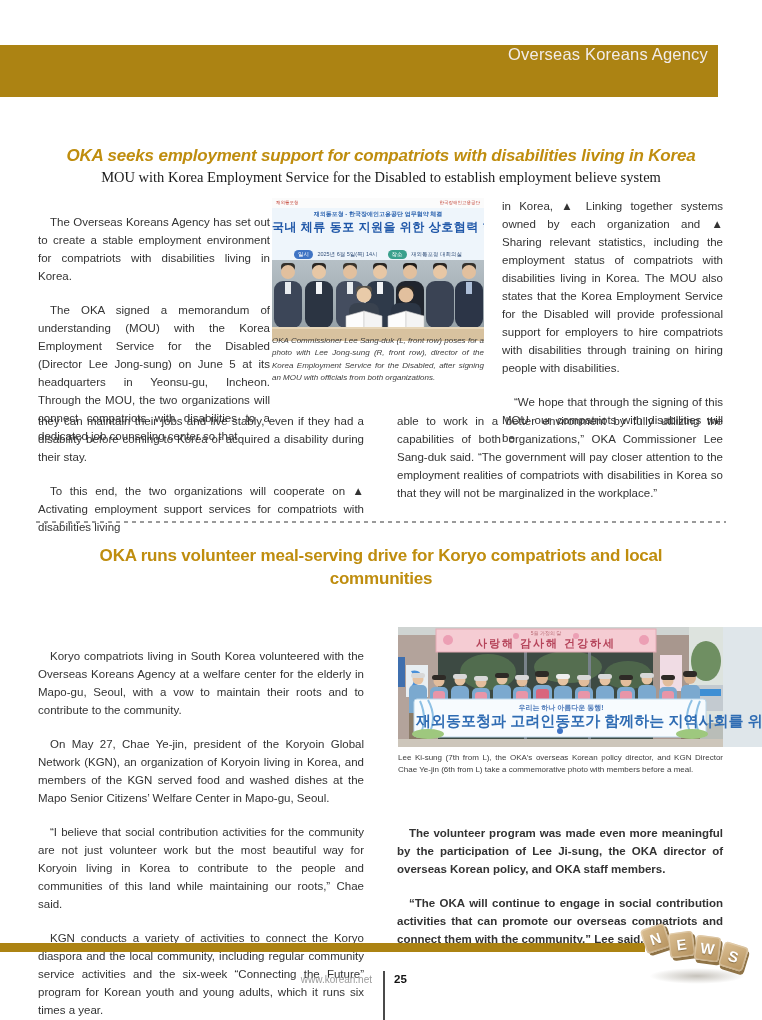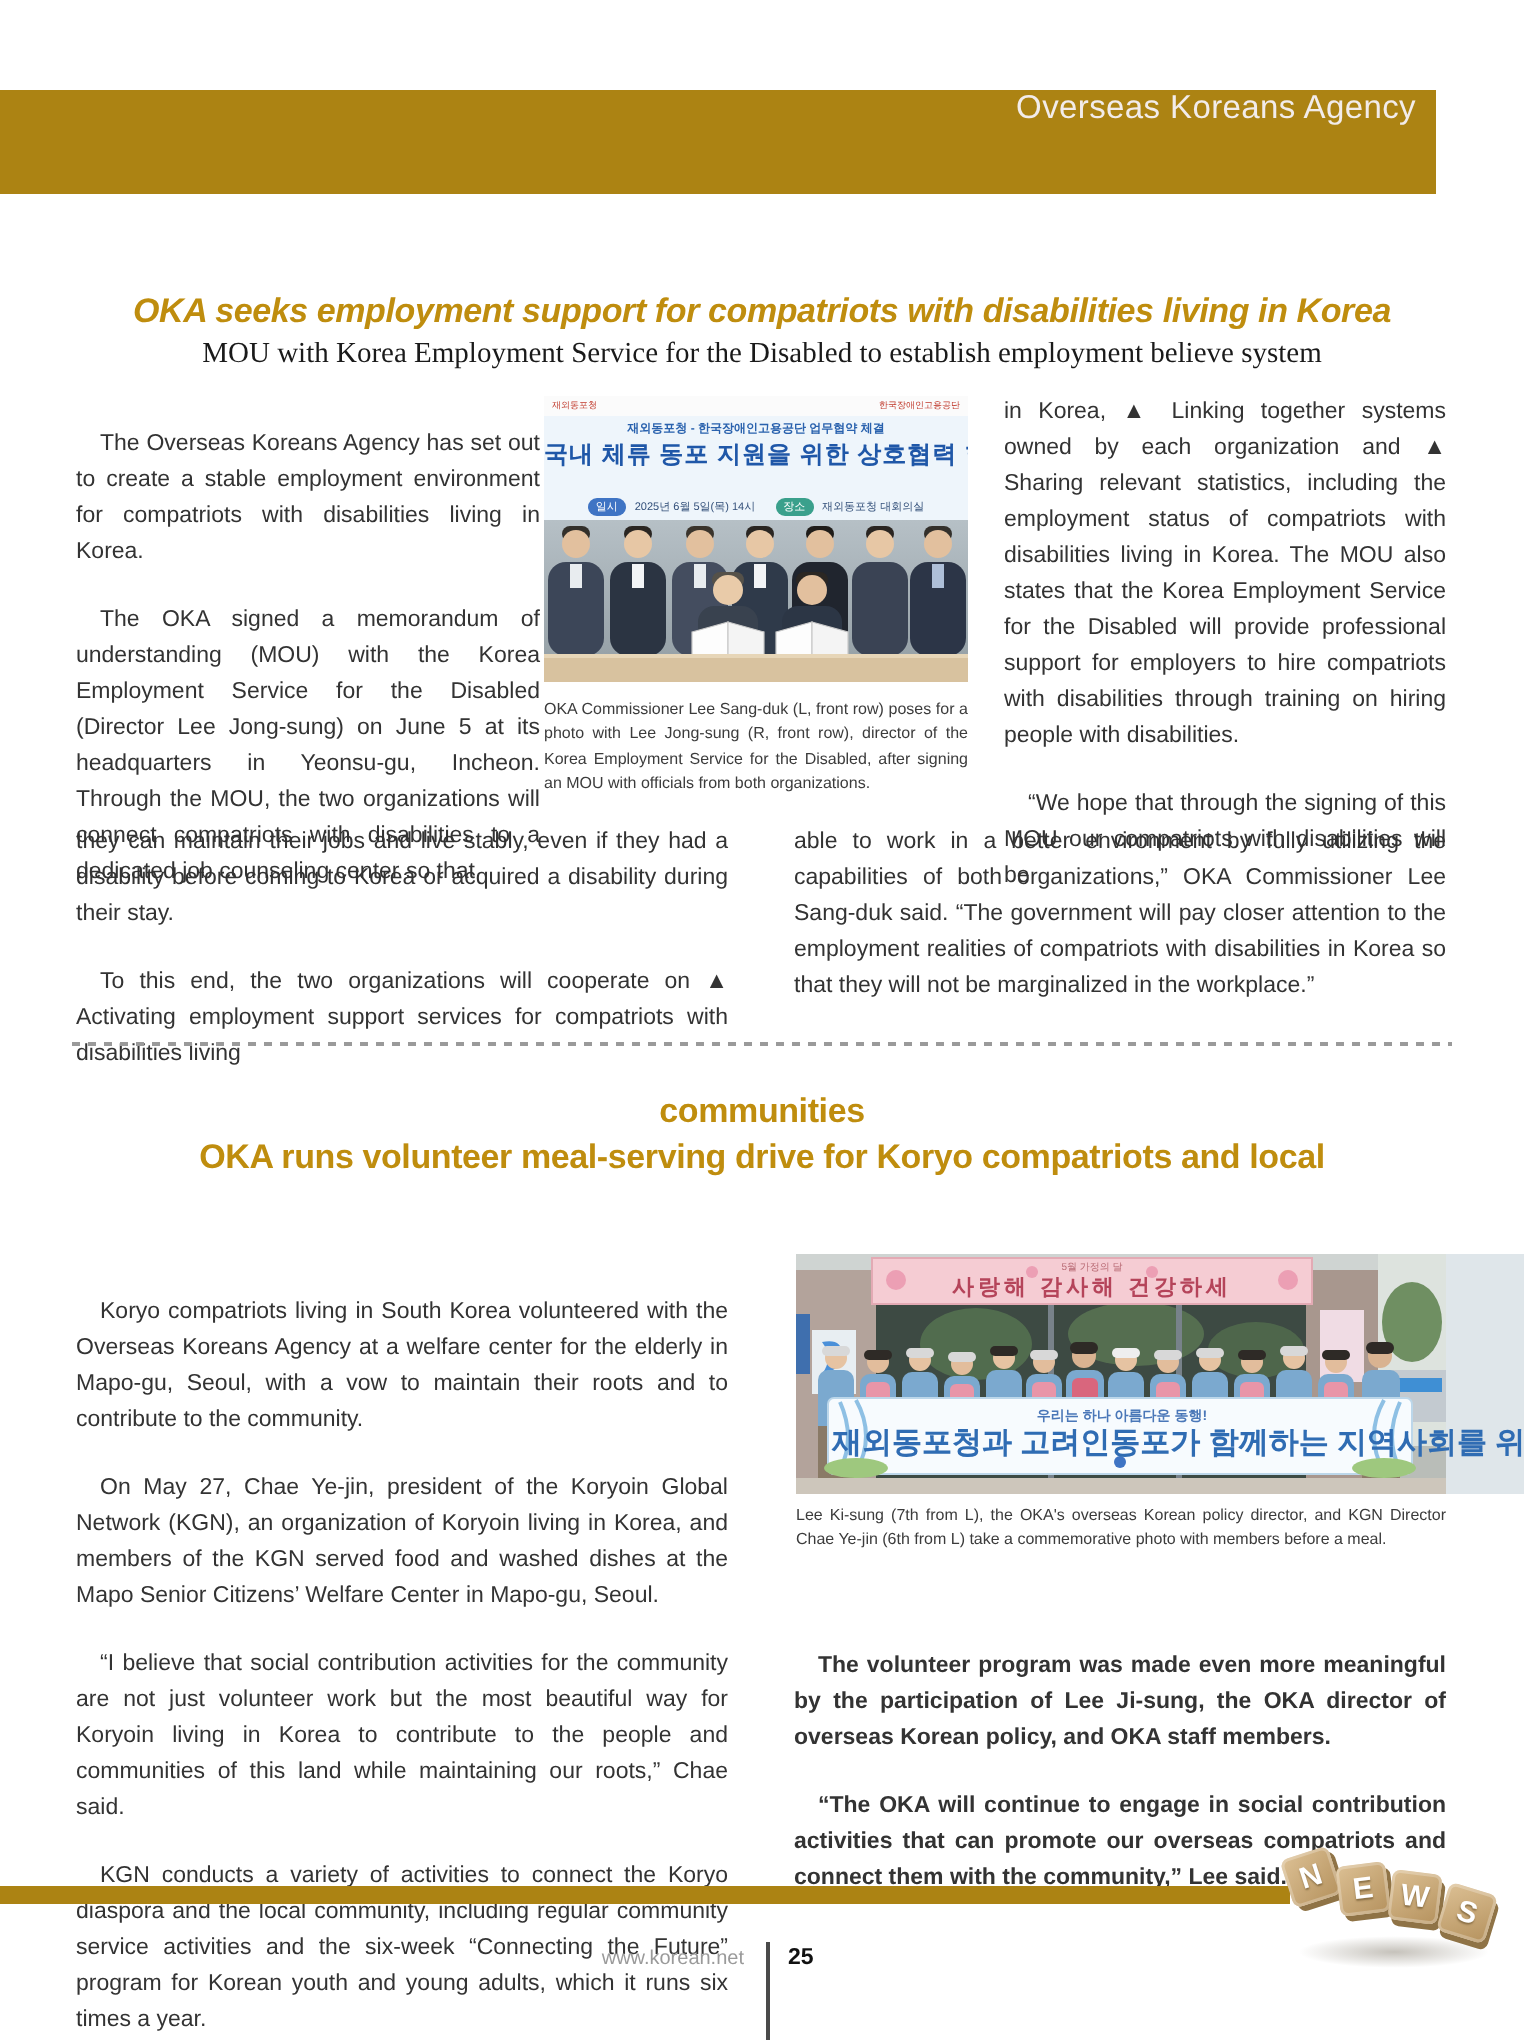--- a/index.html
+++ b/index.html
@@ -166,41 +166,41 @@
     <div class="ph-text p1-logo" style="right:4px;">한국장애인고용공단</div>
     <div class="ph-text p1-t-small">재외동포청 - 한국장애인고용공단 업무협약 체결</div>
     <div class="ph-text p1-t-large">국내 체류 동포 지원을 위한 상호협력 협약 체결식</div>
     <div class="p1-badges">
       <span><span class="pill pill-blue">일시</span>
             <span class="pill-txt">2025년 6월 5일(목) 14시</span></span>
       <span><span class="pill pill-teal">장소</span>
             <span class="pill-txt">재외동포청 대회의실</span></span>
     </div>
   </div>
-  <div class="cap" style="left:272px;top:349px;width:212px;">OKA Commissioner Lee Sang-duk (L, front row) poses for a photo with Lee Jong-sung (R, front row), director of the Korea Employment Service for the Disabled, after signing an MOU with officials from both organizations.</div>
+  <div class="cap" style="left:272px;top:335px;width:212px;font-style:italic;">OKA Commissioner Lee Sang-duk (L, front row) poses for a photo with Lee Jong-sung (R, front row), director of the Korea Employment Service for the Disabled, after signing an MOU with officials from both organizations.</div>
 
   <div class="col" style="left:502px;top:197px;width:221px;">
     <p>in Korea, ▲ Linking together systems owned by each organization and ▲ Sharing relevant statistics, including the employment status of compatriots with disabilities living in Korea. The MOU also states that the Korea Employment Service for the Disabled will provide professional support for employers to hire compatriots with disabilities through training on hiring people with disabilities.</p>
     <p class="ind">“We hope that through the signing of this MOU our compatriots with disabilities will be</p>
   </div>
 
   <div class="col" style="left:38px;top:412px;width:326px;">
     <p>they can maintain their jobs and live stably, even if they had a disability before coming to Korea or acquired a disability during their stay.</p>
     <p class="ind">To this end, the two organizations will cooperate on ▲ Activating employment support services for compatriots with disabilities living</p>
   </div>
 
   <div class="col" style="left:397px;top:412px;width:326px;">
     <p>able to work in a better environment by fully utilizing the capabilities of both organizations,” OKA Commissioner Lee Sang-duk said. “The government will pay closer attention to the employment realities of compatriots with disabilities in Korea so that they will not be marginalized in the workplace.”</p>
   </div>
 
   <div class="dash-divider"></div>
 
   <div class="a-title2" style="top:544px;">
+    <div>OKA runs volunteer meal-serving drive for Koryo compatriots and local</div>
     <div>communities</div>
-    <div>OKA runs volunteer meal-serving drive for Koryo compatriots and local</div>
   </div>
 
   <div class="col" style="left:38px;top:631px;width:326px;">
     <p class="ind">Koryo compatriots living in South Korea volunteered with the Overseas Koreans Agency at a welfare center for the elderly in Mapo-gu, Seoul, with a vow to maintain their roots and to contribute to the community.</p>
     <p class="ind">On May 27, Chae Ye-jin, president of the Koryoin Global Network (KGN), an organization of Koryoin living in Korea, and members of the KGN served food and washed dishes at the Mapo Senior Citizens’ Welfare Center in Mapo-gu, Seoul.</p>
     <p class="ind">“I believe that social contribution activities for the community are not just volunteer work but the most beautiful way for Koryoin living in Korea to contribute to the people and communities of this land while maintaining our roots,” Chae said.</p>
     <p class="ind">KGN conducts a variety of activities to connect the Koryo diaspora and the local community, including regular community service activities and the six-week “Connecting the Future” program for Korean youth and young adults, which it runs six times a year.</p>
   </div>
 
   <div class="photo" id="photo2">

